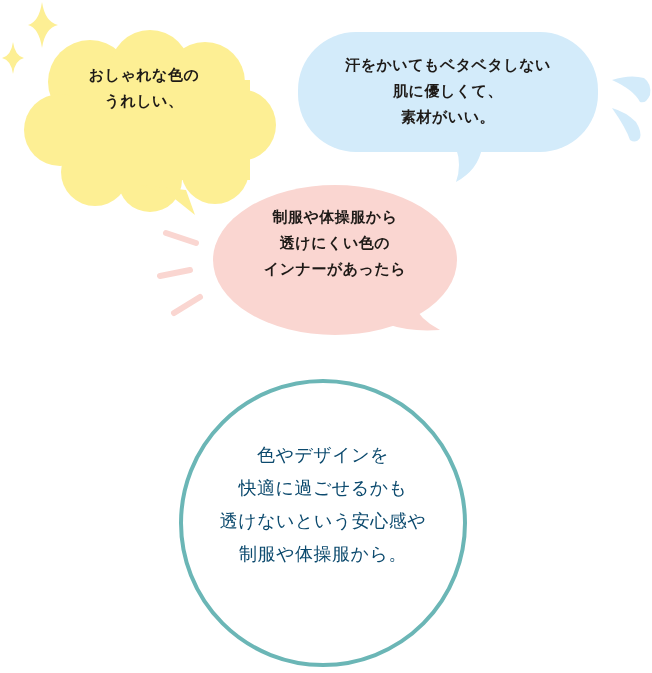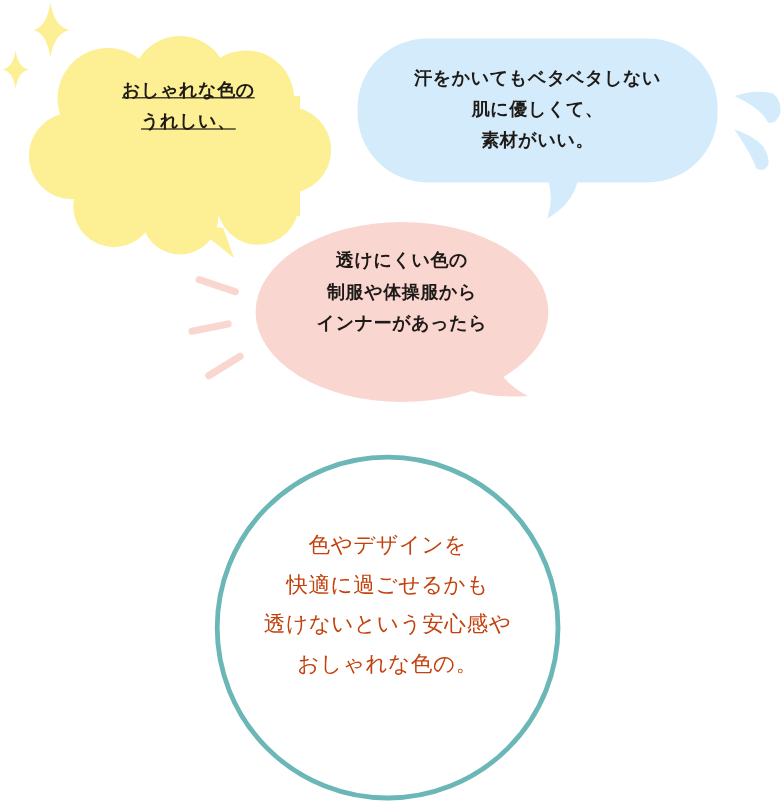--- a/index.html
+++ b/index.html
@@ -2,21 +2,21 @@
 <html><head>
 <meta charset="utf-8">
 <style>
   html, body { margin:0; padding:0; background:#ffffff; }
   body { width:652px; height:673px; position:relative; overflow:hidden;
          font-family:"DejaVu Sans", sans-serif; }
   .layer { position:absolute; left:0; top:0; }
   .bubble-text { position:absolute; text-align:center; font-weight:bold; color:#1e1a17;
                  font-size:15px; line-height:26px; letter-spacing:0.5px; }
   .bubble-text div { white-space:nowrap; }
-  .circle-text { position:absolute; text-align:center; color:#c2410c;
+  .circle-text { position:absolute; text-align:center; color:#0c4a6e;
                  font-size:18px; line-height:33px; letter-spacing:0.5px; }
   .circle-text div { white-space:nowrap; }
 </style>
 </head>
 <body>
 
 <svg class="layer" width="652" height="673" viewBox="0 0 652 673">
 
   <g fill="#fdef94">
     <path d="M42 2 Q45 22 58 25 Q45 28 42 48 Q39 28 28 25 Q39 22 42 2 Z"></path>
@@ -53,35 +53,35 @@
   </g>
 
   <g fill="#fad6d1">
     <ellipse cx="335" cy="260" rx="122" ry="75"></ellipse>
     <path d="M410 300 Q420 320 440 330 Q410 332 390 325 Z"></path>
   </g>
 
   <circle cx="323" cy="523" r="142" fill="#ffffff" stroke="#6bb6b6" stroke-width="4"></circle>
 </svg>
 
-<div class="bubble-text" style="left:37px; top:62px; width:240px;text-decoration:underline;">
+<div class="bubble-text" style="left:24px; top:62px; width:240px;">
   <div>おしゃれな色の</div>
   <div>うれしい、</div>
 </div>
 
 <div class="bubble-text" style="left:300px; top:52px; width:296px;">
   <div>汗をかいてもベタベタしない</div>
   <div>肌に優しくて、</div>
   <div>素材がいい。</div>
 </div>
 
 <div class="bubble-text" style="left:220px; top:204px; width:230px;">
+  <div>制服や体操服から</div>
   <div>透けにくい色の</div>
-  <div>制服や体操服から</div>
   <div>インナーがあったら</div>
 </div>
 
 <div class="circle-text" style="left:183px; top:438px; width:280px;">
   <div>色やデザインを</div>
   <div>快適に過ごせるかも</div>
   <div>透けないという安心感や</div>
-  <div>おしゃれな色の。</div>
+  <div>制服や体操服から。</div>
 </div>
 
 </body></html>

